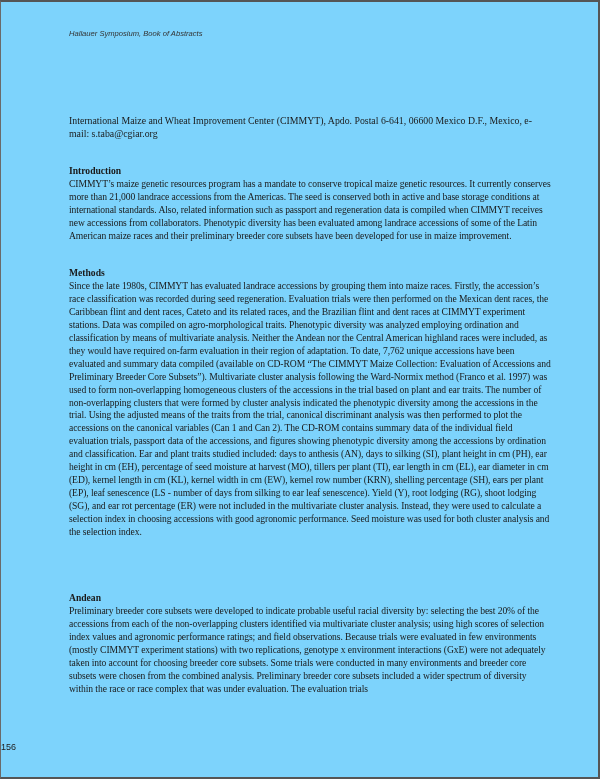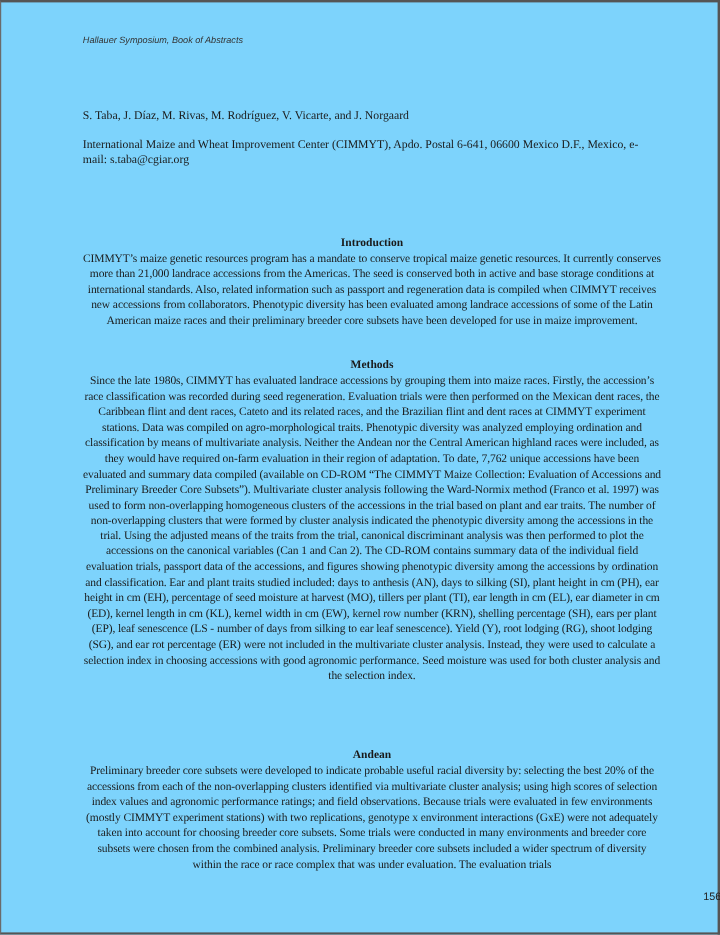--- a/index.html
+++ b/index.html
@@ -29,40 +29,39 @@
       position: absolute; left: 68px; top: 89px; width: 480px;
       font-family: "Liberation Serif", serif; font-size: 9.8px;
     }
     .affil {
       position: absolute; left: 68px; top: 112px; width: 480px;
       font-family: "Liberation Serif", serif; font-size: 9.8px; line-height: 13px;
     }
     .section {
       position: absolute; left: 68px; width: 482px;
       font-family: "Liberation Serif", serif; font-size: 9.6px;
-      line-height: 12.95px; text-align: center; margin-top: 32px;
+      line-height: 12.95px; text-align: left;
     }
     .section h2 {
       margin: 0; font-size: 9.6px; font-weight: bold; line-height: 12.95px;
     }
     .section p { margin: 0; letter-spacing: -0.08px; word-spacing: 0px; }
     .sec-intro { top: 163px; }
     .sec-methods { top: 265px; }
     .sec-results { top: 590px; }
     .page-number {
-      position: absolute; left: 0; width: 600px; top: 740px; text-align: right;
+      position: absolute; left: 0; width: 600px; top: 740px; text-align: left;
       font-family: "Liberation Sans", sans-serif; font-size: 9px; color: #222;
     }
   </style>
 </head>
 <body>
 
 <div class="page">
   <div class="running-head">Hallauer Symposium, Book of Abstracts</div>
-  <div class="authors">S. Taba, J. Díaz, M. Rivas, M. Rodríguez, V. Vicarte, and J. Norgaard</div>
   <div class="affil">International Maize and Wheat Improvement Center (CIMMYT), Apdo. Postal 6-641, 06600 Mexico D.F., Mexico, e-mail: s.taba@cgiar.org</div>
 
   <div class="section sec-intro">
     <h2>Introduction</h2>
     <p>CIMMYT’s maize genetic resources program has a mandate to conserve tropical maize genetic resources. It currently conserves more than 21,000 landrace accessions from the Americas. The seed is conserved both in active and base storage conditions at international standards. Also, related information such as passport and regeneration data is compiled when CIMMYT receives new accessions from collaborators. Phenotypic diversity has been evaluated among landrace accessions of some of the Latin American maize races and their preliminary breeder core subsets have been developed for use in maize improvement.</p>
   </div>
 
   <div class="section sec-methods">
     <h2>Methods</h2>
     <p>Since the late 1980s, CIMMYT has evaluated landrace accessions by grouping them into maize races. Firstly, the accession’s race classification was recorded during seed regeneration. Evaluation trials were then performed on the Mexican dent races, the Caribbean flint and dent races, Cateto and its related races, and the Brazilian flint and dent races at CIMMYT experiment stations. Data was compiled on agro-morphological traits. Phenotypic diversity was analyzed employing ordination and classification by means of multivariate analysis. Neither the Andean nor the Central American highland races were included, as they would have required on-farm evaluation in their region of adaptation. To date, 7,762 unique accessions have been evaluated and summary data compiled (available on CD-ROM “The CIMMYT Maize Collection: Evaluation of Accessions and Preliminary Breeder Core Subsets”). Multivariate cluster analysis following the Ward-Normix method (Franco et al. 1997) was used to form non-overlapping homogeneous clusters of the accessions in the trial based on plant and ear traits. The number of non-overlapping clusters that were formed by cluster analysis indicated the phenotypic diversity among the accessions in the trial. Using the adjusted means of the traits from the trial, canonical discriminant analysis was then performed to plot the accessions on the canonical variables (Can 1 and Can 2). The CD-ROM contains summary data of the individual field evaluation trials, passport data of the accessions, and figures showing phenotypic diversity among the accessions by ordination and classification. Ear and plant traits studied included: days to anthesis (AN), days to silking (SI), plant height in cm (PH), ear height in cm (EH), percentage of seed moisture at harvest (MO), tillers per plant (TI), ear length in cm (EL), ear diameter in cm (ED), kernel length in cm (KL), kernel width in cm (EW), kernel row number (KRN), shelling percentage (SH), ears per plant (EP), leaf senescence (LS - number of days from silking to ear leaf senescence). Yield (Y), root lodging (RG), shoot lodging (SG), and ear rot percentage (ER) were not included in the multivariate cluster analysis. Instead, they were used to calculate a selection index in choosing accessions with good agronomic performance. Seed moisture was used for both cluster analysis and the selection index.</p>

